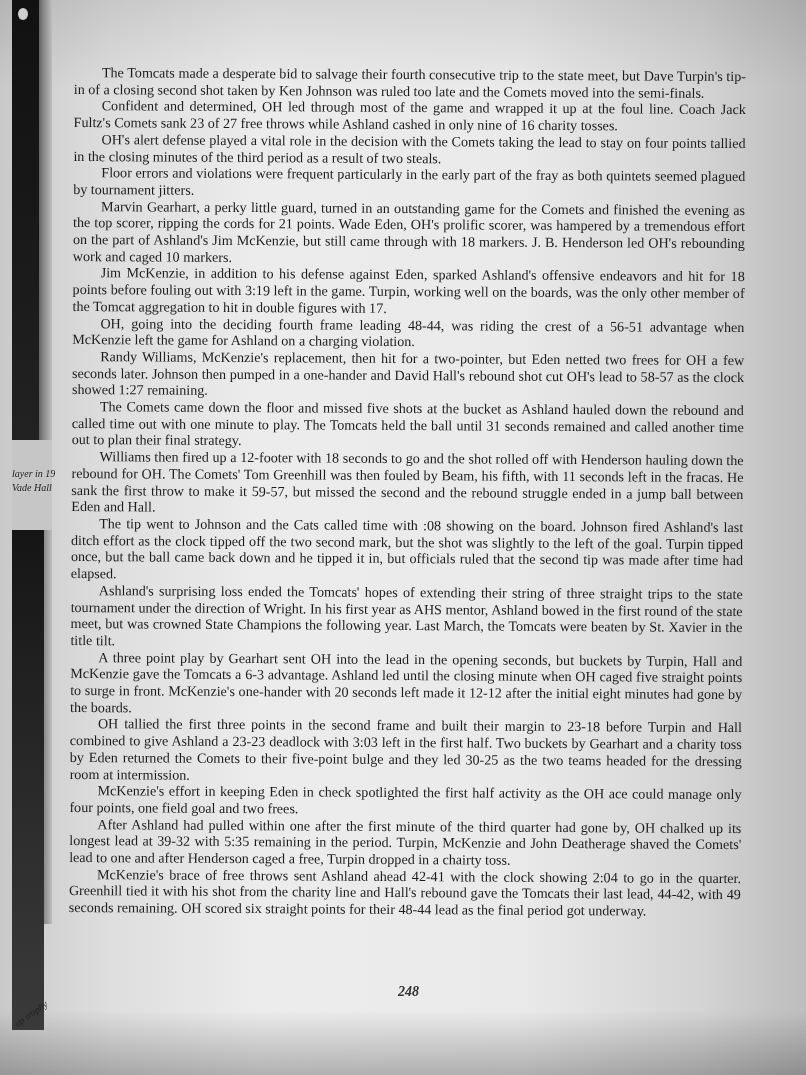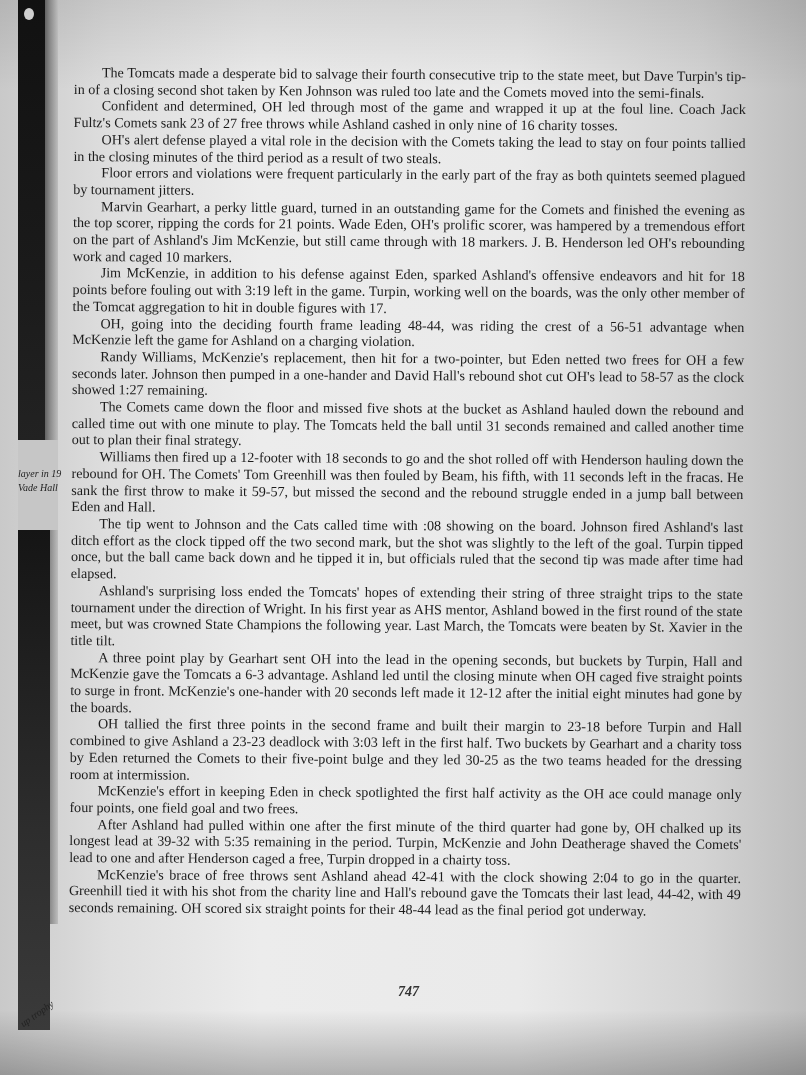--- a/index.html
+++ b/index.html
@@ -12,21 +12,21 @@
     position:absolute; left:0; top:0; width:806px; height:1075px;
     background: linear-gradient(90deg, #c9c9c9 0px, #dedede 110px, #ececec 260px, #eaeaea 520px, #d4d4d4 700px, #bdbdbd 806px);
   }
   .page::after {
     content:""; position:absolute; left:0; top:0; width:806px; height:1075px;
     background: linear-gradient(180deg, rgba(0,0,0,0.10) 0px, rgba(0,0,0,0) 90px, rgba(0,0,0,0) 1010px, rgba(0,0,0,0.25) 1075px);
     pointer-events:none;
   }
   
   .left-page {
-    position:absolute; left:18px; top:0; width:40px; height:924px;
+    position:absolute; left:12px; top:0; width:40px; height:924px;
     background:linear-gradient(90deg,#2a2a2a 0,#3a3a3a 22px,#8a8a8a 32px,#bdbdbd 40px);
     z-index:2;
   }
   .photo-top {
     position:absolute; left:0; top:0; width:27px; height:440px;
     background:linear-gradient(180deg,#111 0,#1a1a1a 60%,#222 100%);
   }
   .photo-top .spot { position:absolute; left:6px; top:8px; width:10px; height:12px; border-radius:50%; background:#cfcfcf; }
   .caption-strip {
     position:absolute; left:0; top:440px; width:40px; height:90px;
@@ -85,14 +85,14 @@
     <p class="para">Williams then fired up a 12-footer with 18 seconds to go and the shot rolled off with Henderson hauling down the rebound for OH.  The Comets' Tom Greenhill was then fouled by Beam, his fifth, with 11 seconds left in the fracas.  He sank the first throw to make it 59-57, but missed the second and the rebound struggle ended in a jump ball between Eden and Hall.</p>
     <p class="para">The tip went to Johnson and the Cats called time with :08 showing on the board.  Johnson fired Ashland's last ditch effort as the clock tipped off the two second mark, but the shot was slightly to the left of the goal.  Turpin tipped once, but the ball came back down and he tipped it in, but officials ruled that the second tip was made after time had elapsed.</p>
     <p class="para">Ashland's surprising loss ended the Tomcats' hopes of extending their string of three straight trips to the state tournament under the direction of Wright.  In his first year as AHS mentor, Ashland bowed in the first round of the state meet, but was crowned State Champions the following year.  Last March, the Tomcats were beaten by St. Xavier in the title tilt.</p>
     <p class="para">A three point play by Gearhart sent OH into the lead in the opening seconds, but buckets by Turpin, Hall and McKenzie gave the Tomcats a 6-3 advantage.  Ashland led until the closing minute when OH caged five straight points to surge in front.  McKenzie's one-hander with 20 seconds left made it 12-12 after the initial eight minutes had gone by the boards.</p>
     <p class="para">OH tallied the first three points in the second frame and built their margin to 23-18 before Turpin and Hall combined to give Ashland a 23-23 deadlock with 3:03 left in the first half.  Two buckets by Gearhart and a charity toss by Eden returned the Comets to their five-point bulge and they led 30-25 as the two teams headed for the dressing room at intermission.</p>
     <p class="para">McKenzie's effort in keeping Eden in check spotlighted the first half activity as the OH ace could manage only four points, one field goal and two frees.</p>
     <p class="para">After Ashland had pulled within one after the first minute of the third quarter had gone by, OH chalked up its longest lead at 39-32 with 5:35 remaining in the period.  Turpin, McKenzie and John Deatherage shaved the Comets' lead to one and after Henderson caged a free, Turpin dropped in a chairty toss.</p>
     <p class="para">McKenzie's brace of free throws sent Ashland ahead 42-41 with the clock showing 2:04 to go in the quarter.  Greenhill tied it with his shot from the charity line and Hall's rebound gave the Tomcats their last lead, 44-42, with 49 seconds remaining.  OH scored six straight points for their 48-44 lead as the final period got underway.</p>
   </div>
 
-  <div class="page-number">747</div>
+  <div class="page-number">248</div>
 </div>
 
 </body></html>

